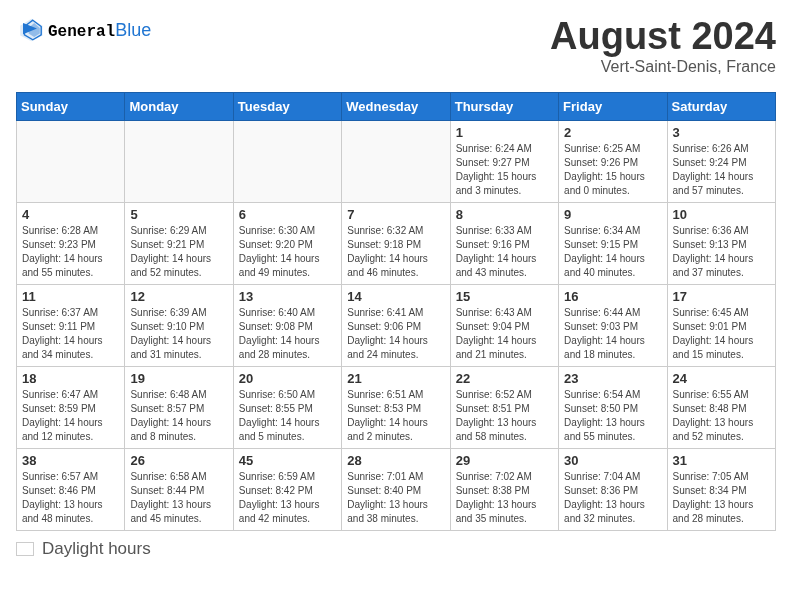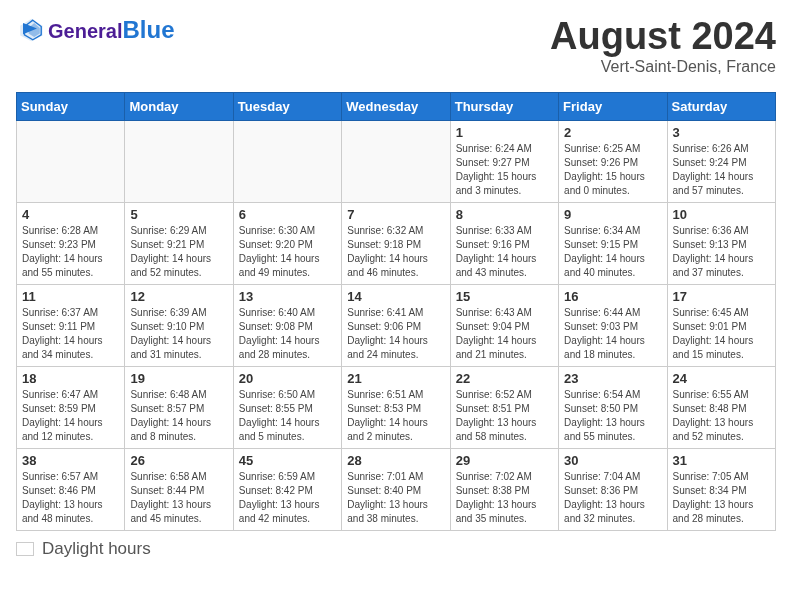--- a/index.html
+++ b/index.html
@@ -15,27 +15,28 @@
       justify-content: space-between;
       align-items: flex-start;
       margin-bottom: 12px;
     }
     .logo {
       display: flex;
       align-items: center;
       gap: 4px;
     }
     .logo-text-general {
-      font-size: 20px;
+      font-size: 16px;
       font-weight: bold;
-      color: #4c1d95;
+      color: #000000;
+      font-family: Liberation Mono, monospace;
     }
     .logo-text-blue {
-      font-size: 24px;
-      font-weight: bold;
+      font-size: 18px;
+      font-weight: normal;
       color: #2176d2;
     }
     .logo-icon {
       width: 28px;
       height: 28px;
     }
     .title-block {
       text-align: right;
     }
     .month-year {

